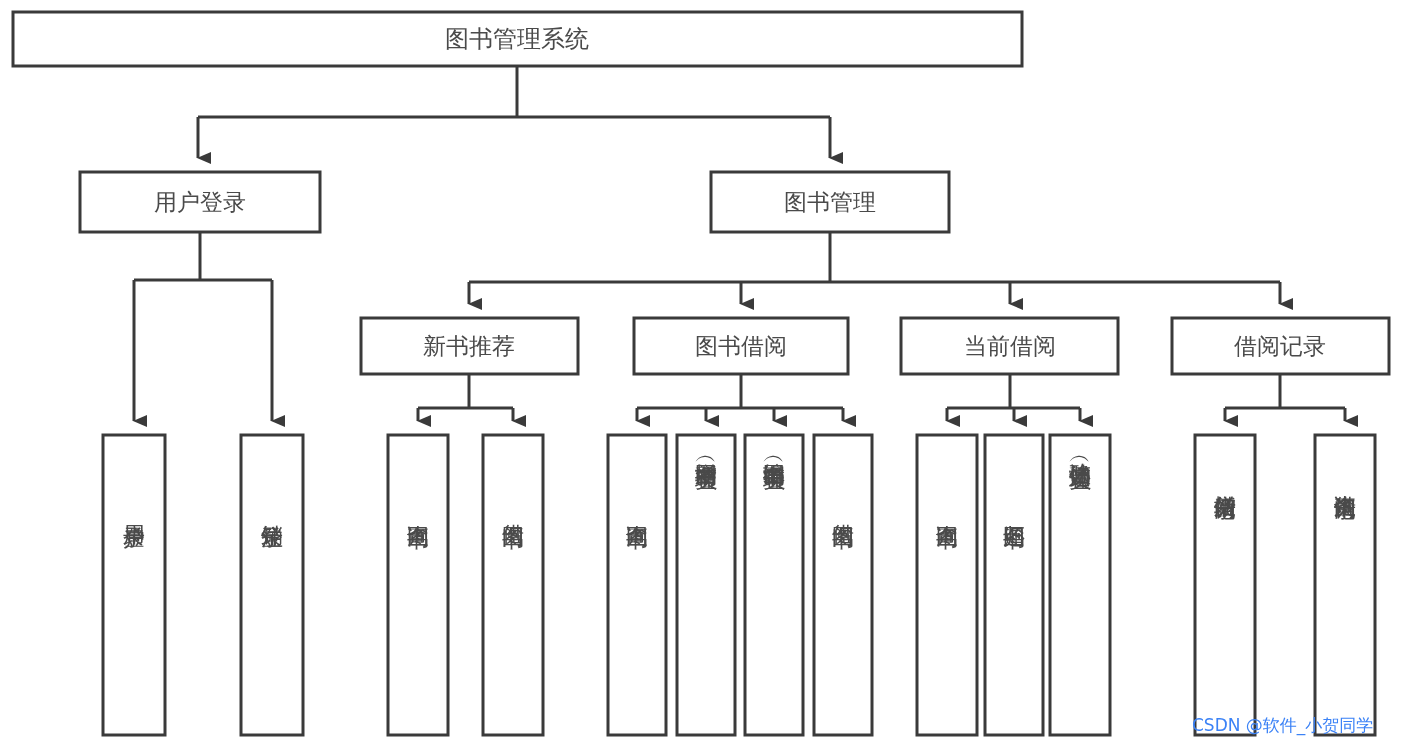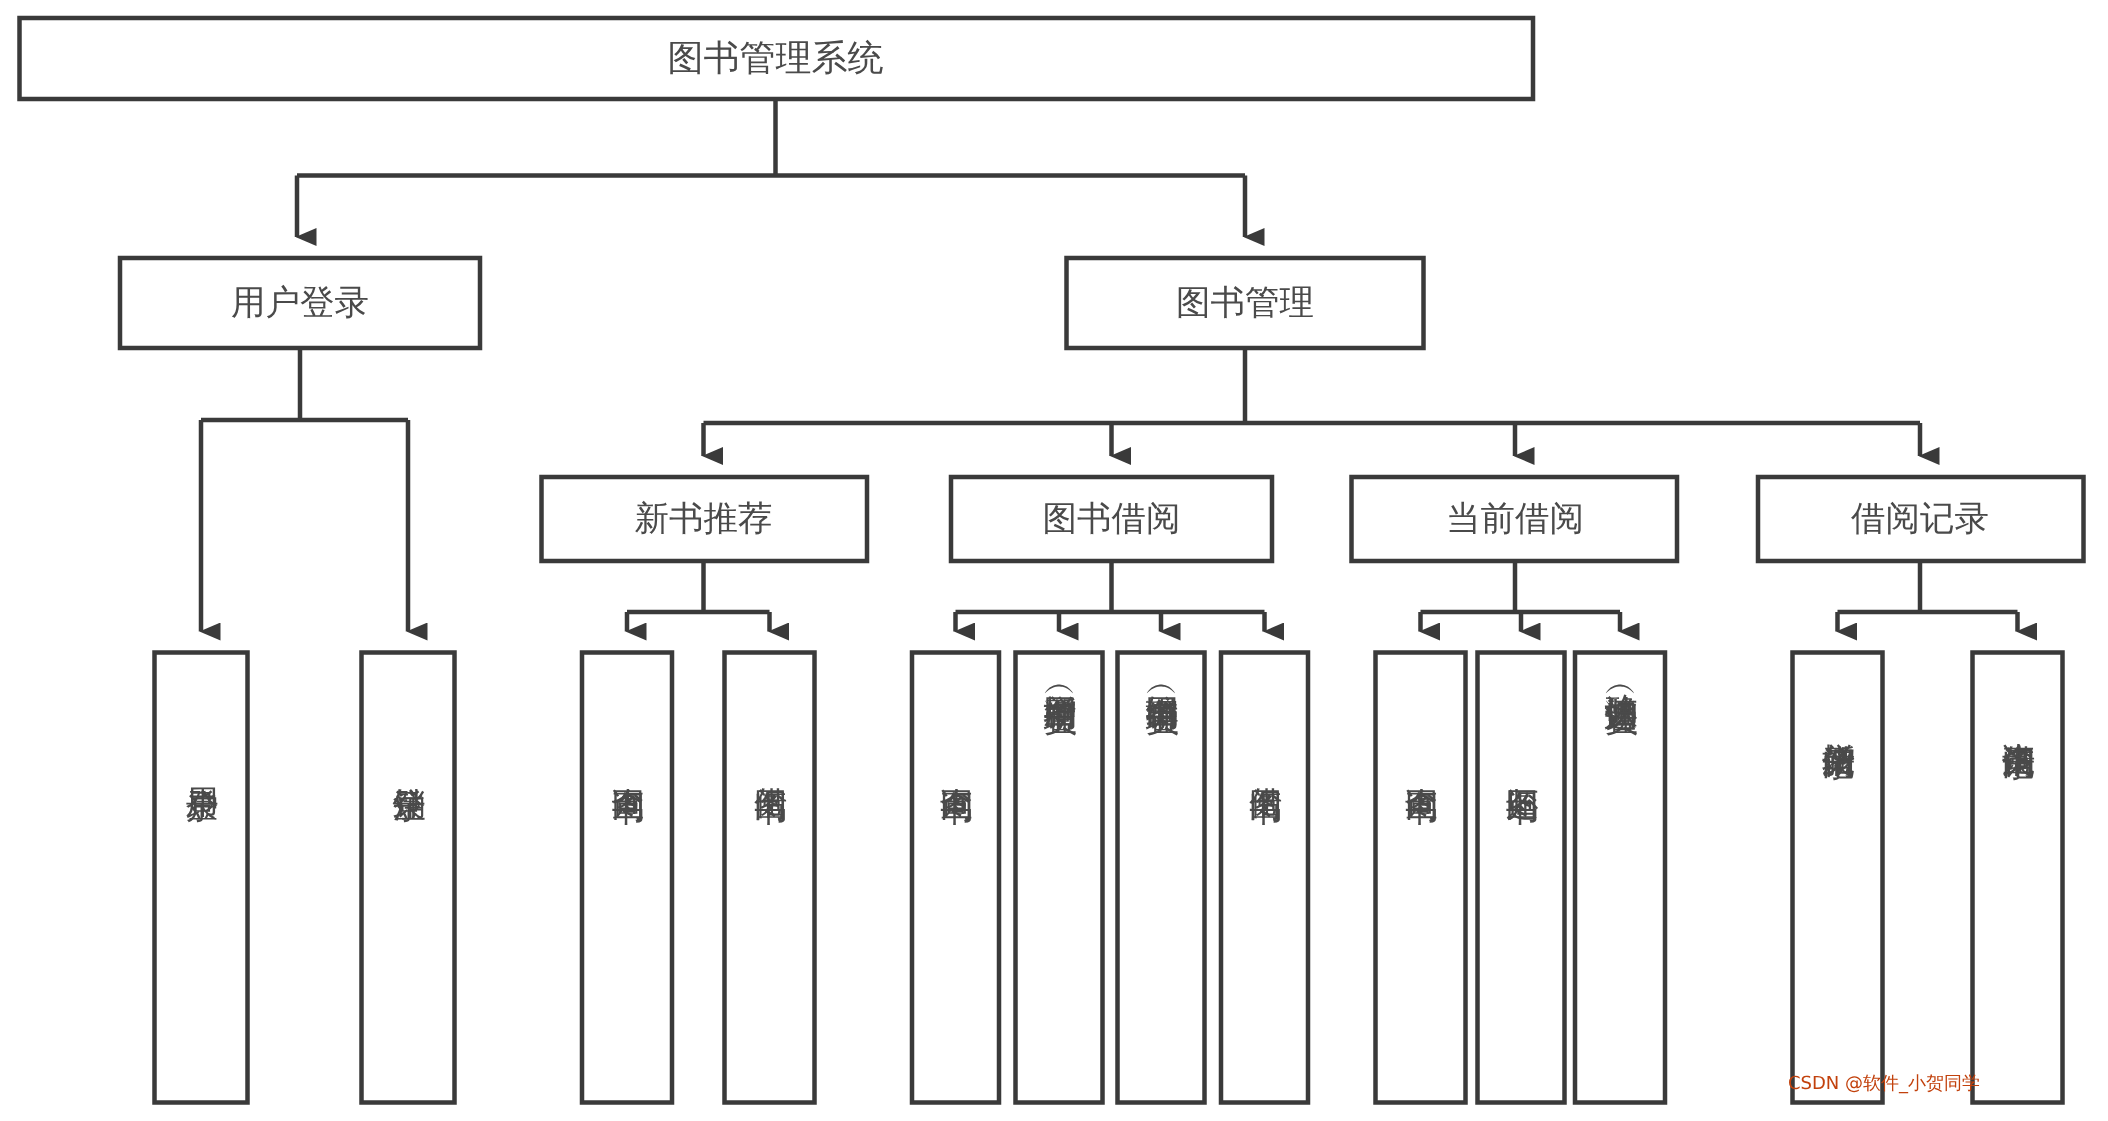--- a/index.html
+++ b/index.html
@@ -71,22 +71,22 @@
     line-height: 1.08;
     color: #4a4a4a;
     letter-spacing: 1px;
     white-space: nowrap;
   }
   .watermark {
     position: absolute;
     left: 1192px;
     top: 714px;
     font-family: "DejaVu Sans", "Liberation Sans", sans-serif;
-    font-size: 12px;
-    color: #c2410c;
+    font-size: 17px;
+    color: #3b82f6;
     white-space: nowrap;
     pointer-events: none;
   }
 </style>
 </head>
 <body>
 
 <div id="diagram-root">
 
   <svg class="diagram" viewBox="0 0 1405 747" xmlns="http://www.w3.org/2000/svg">

